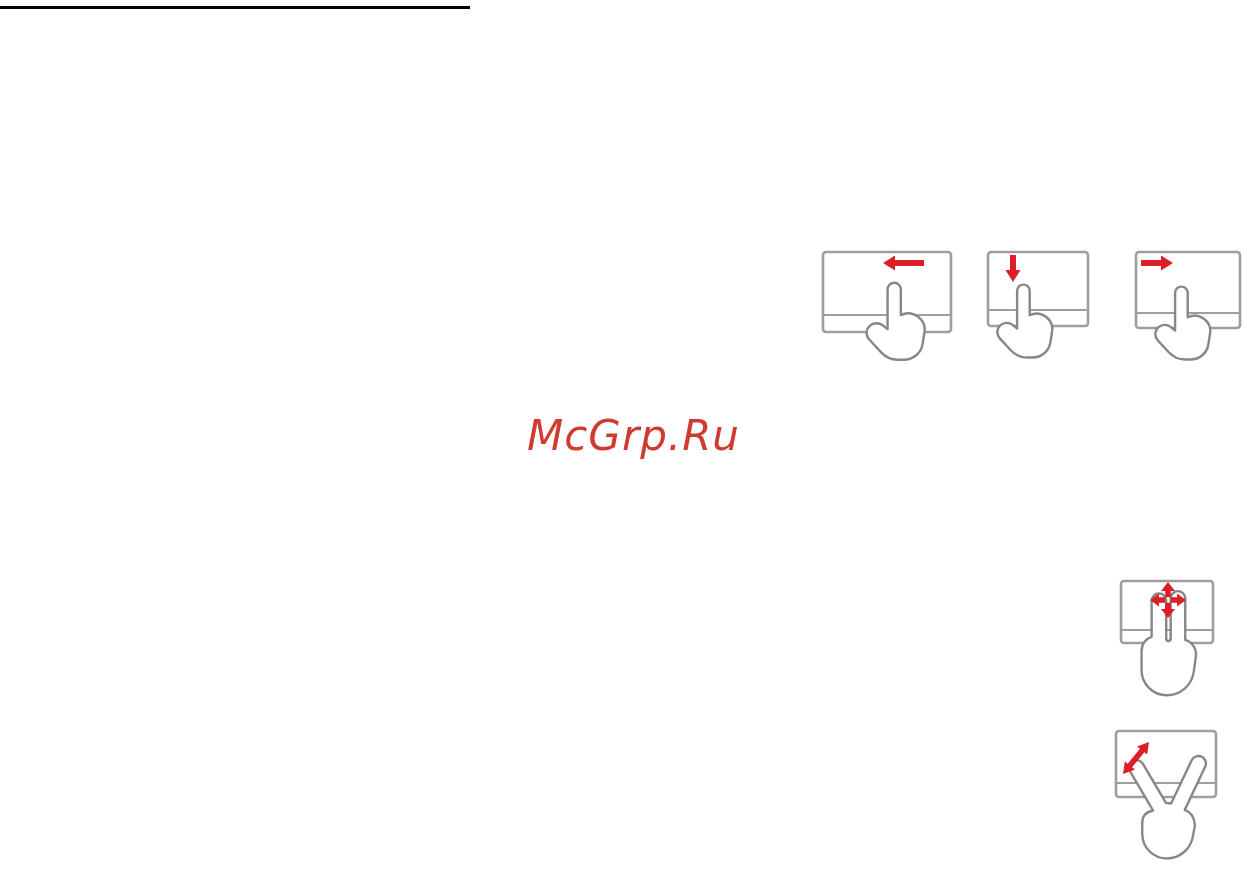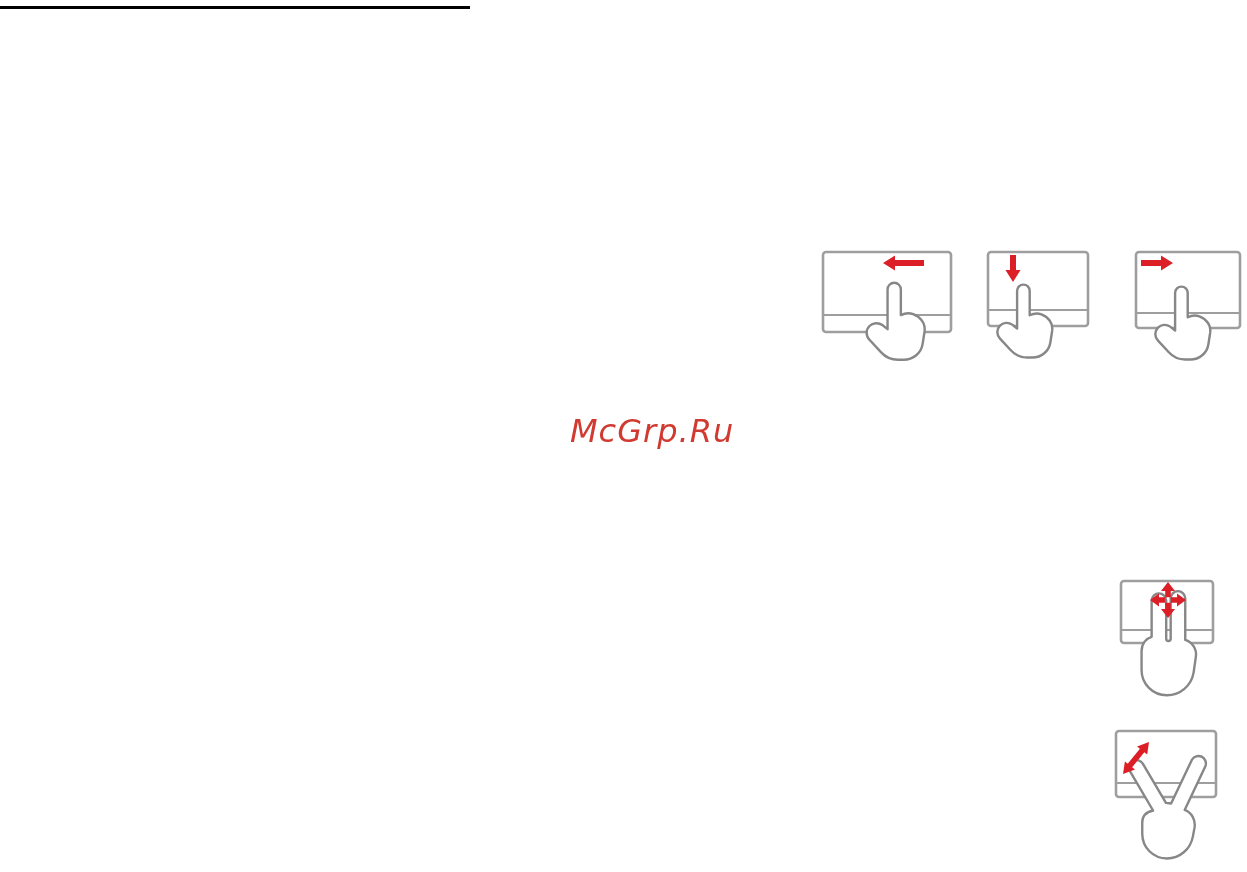--- a/index.html
+++ b/index.html
@@ -13,26 +13,25 @@
   .page { position:absolute; inset:0; background:#ffffff; }
 
   .top-rule {
     position:absolute; left:0; top:6px;
     width:470px; height:3px;
     background: var(--top-rule-color, #000000);
   }
 
   .watermark {
     position:absolute; left:527px; top:415px;
-    font-size:32px; line-height:1;
+    font-size:42px; line-height:1;
     font-style:italic; font-weight:500;
     letter-spacing:1px;
     color: var(--watermark-color, #d03a30);
     white-space:nowrap;
-    margin-left:43px;
   }
 
   .gesture { position:absolute; }
   .g1 { left:820px;  top:249px; }
   .g2 { left:985px;  top:249px; }
   .g3 { left:1133px; top:249px; }
   .g4 { left:1118px; top:578px; }
   .g5 { left:1113px; top:728px; }
 
   .pad {

